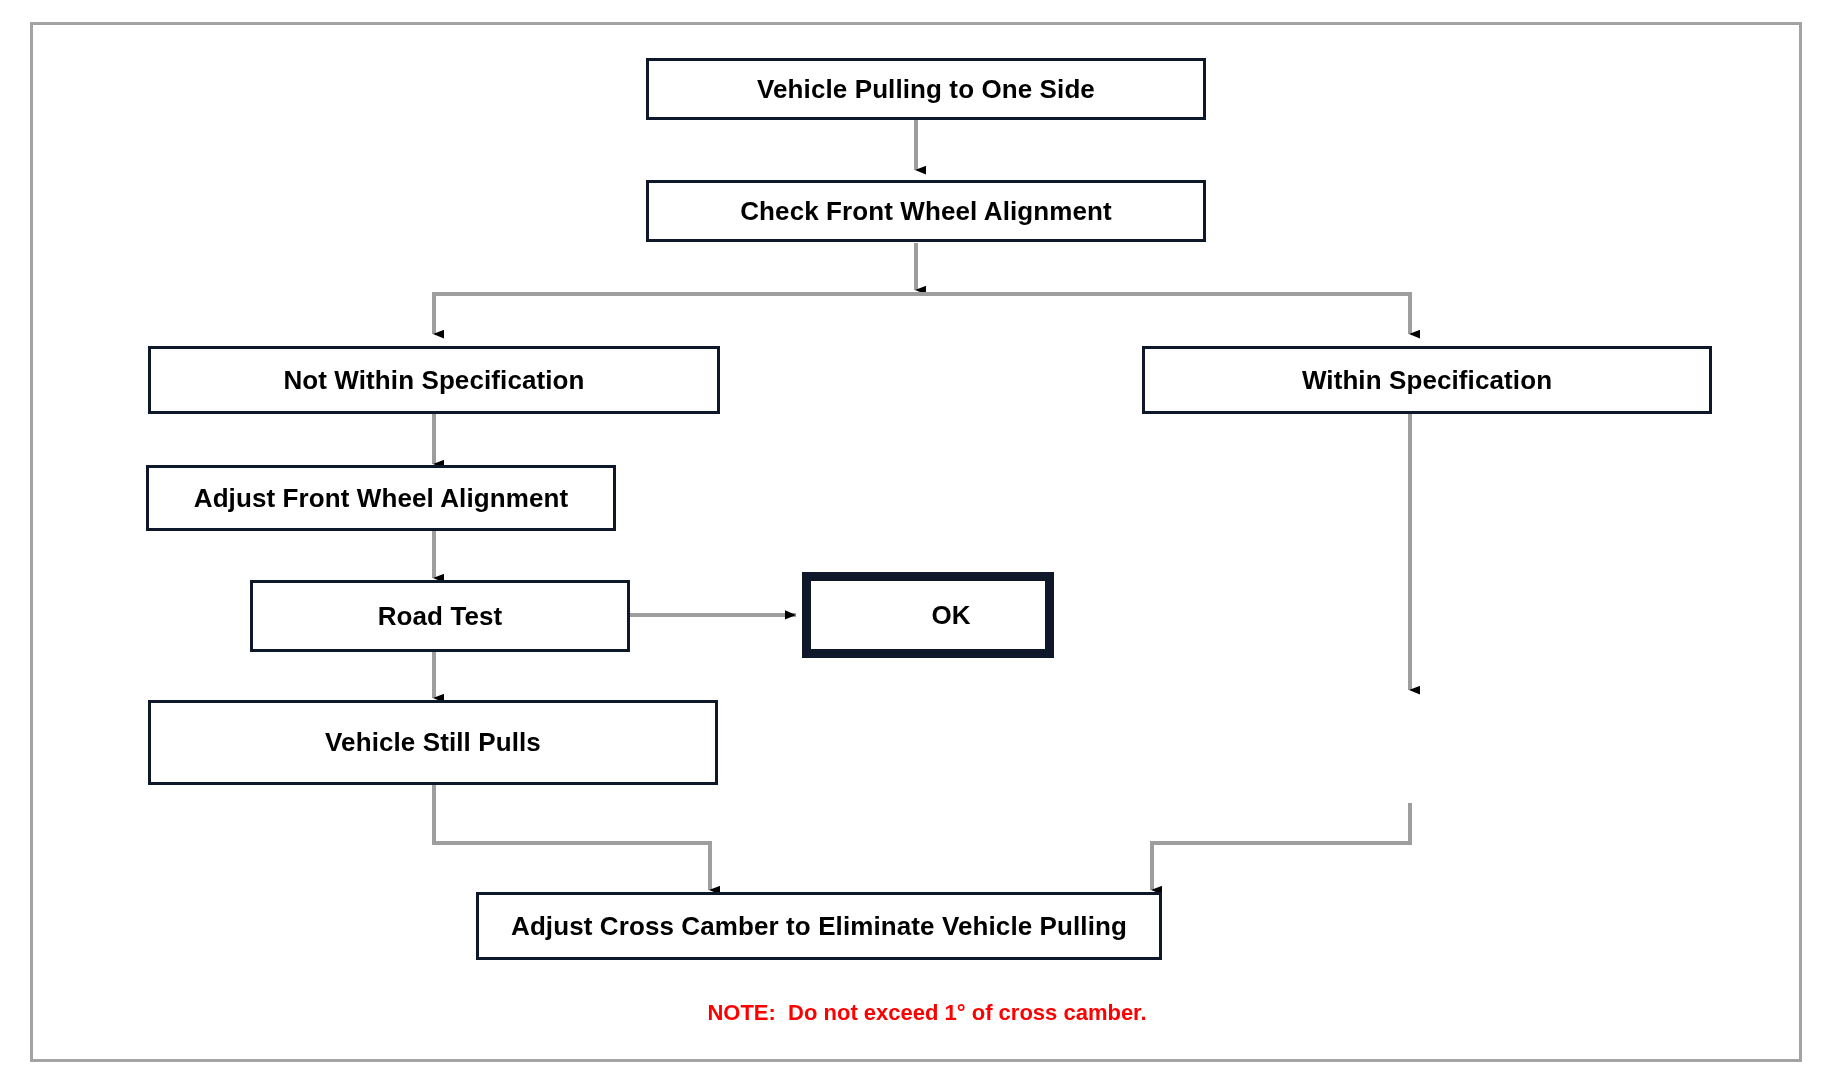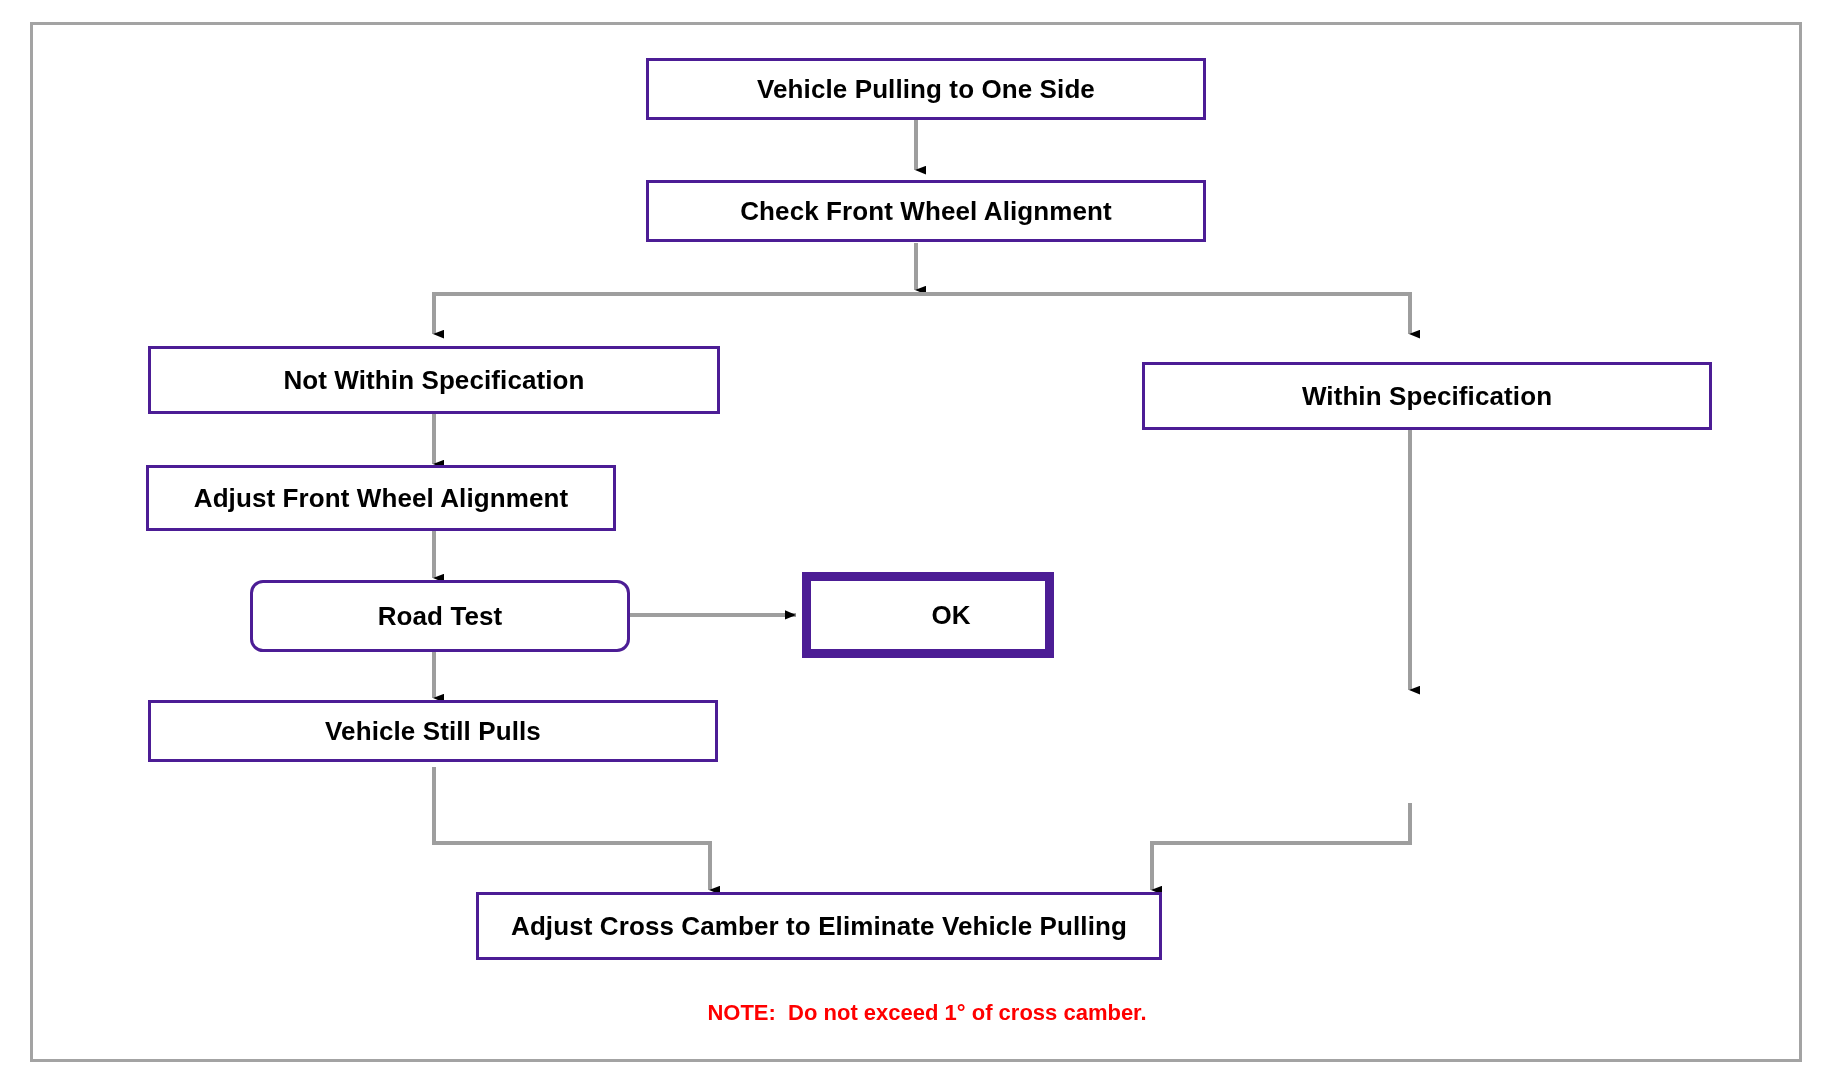--- a/index.html
+++ b/index.html
@@ -36,21 +36,21 @@
     left: 0;
     top: 0;
     width: 1832px;
     height: 1088px;
     pointer-events: none;
   }
   .node {
     position: absolute;
     box-sizing: border-box;
     background: #ffffff;
-    border: 3px solid #4c1d95;
+    border: 3px solid #0f172a;
     display: flex;
     align-items: center;
     justify-content: center;
     text-align: center;
     color: #000000;
     font-weight: bold;
     font-size: 26px;
     line-height: 1.25;
     letter-spacing: 0.1px;
     z-index: 3;
@@ -124,37 +124,37 @@
   </div>
 
   <div class="node" style="left:646px; top:180px; width:560px; height:62px;">
     <span class="label">Check Front Wheel Alignment</span>
   </div>
 
   <div class="node" style="left:148px; top:346px; width:572px; height:68px;">
     <span class="label">Not Within Specification</span>
   </div>
 
-  <div class="node" style="left:1142px; top:346px; width:570px; height:68px;margin-top:16px;">
+  <div class="node" style="left:1142px; top:346px; width:570px; height:68px;">
     <span class="label">Within Specification</span>
   </div>
 
   <div class="node" style="left:146px; top:465px; width:470px; height:66px;">
     <span class="label">Adjust Front Wheel Alignment</span>
   </div>
 
-  <div class="node" style="left:250px; top:580px; width:380px; height:72px;border-radius:13px;">
+  <div class="node" style="left:250px; top:580px; width:380px; height:72px;">
     <span class="label">Road Test</span>
   </div>
 
   <div class="node thick" style="left:802px; top:572px; width:252px; height:86px;">
     <span class="label">OK</span>
   </div>
 
-  <div class="node" style="left:148px; top:700px; width:570px; height:62px;">
+  <div class="node" style="left:148px; top:700px; width:570px; height:85px;">
     <span class="label">Vehicle Still Pulls</span>
   </div>
 
 
   <div class="node" style="left:476px; top:892px; width:686px; height:68px;justify-content:center;">
     <span class="label">Adjust Cross Camber to Eliminate Vehicle Pulling</span>
   </div>
 
   <div class="note" style="left:496px; top:1000px; width:862px;">NOTE:  Do not exceed 1° of cross camber.</div>
 

